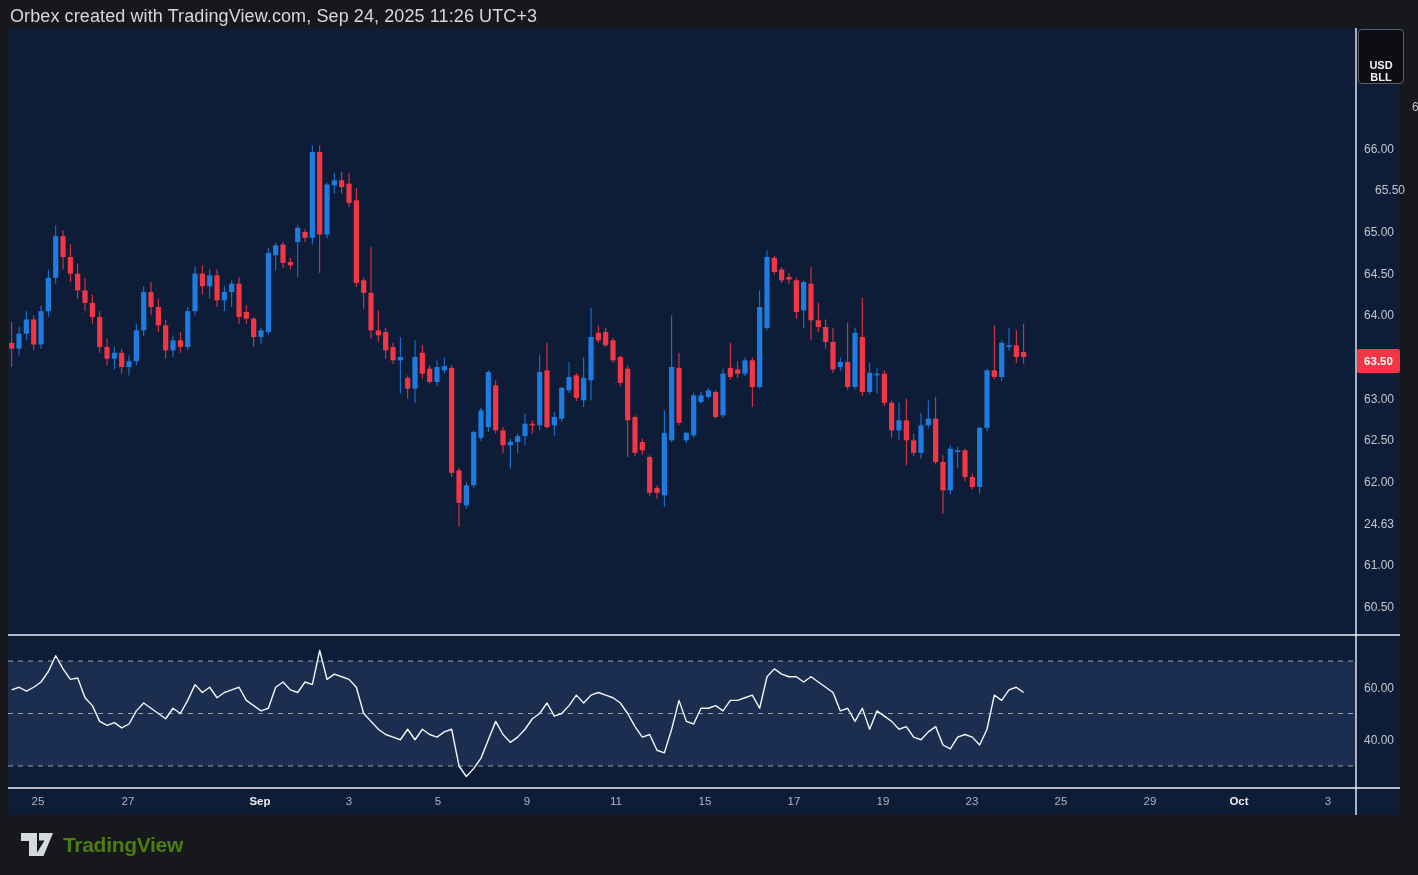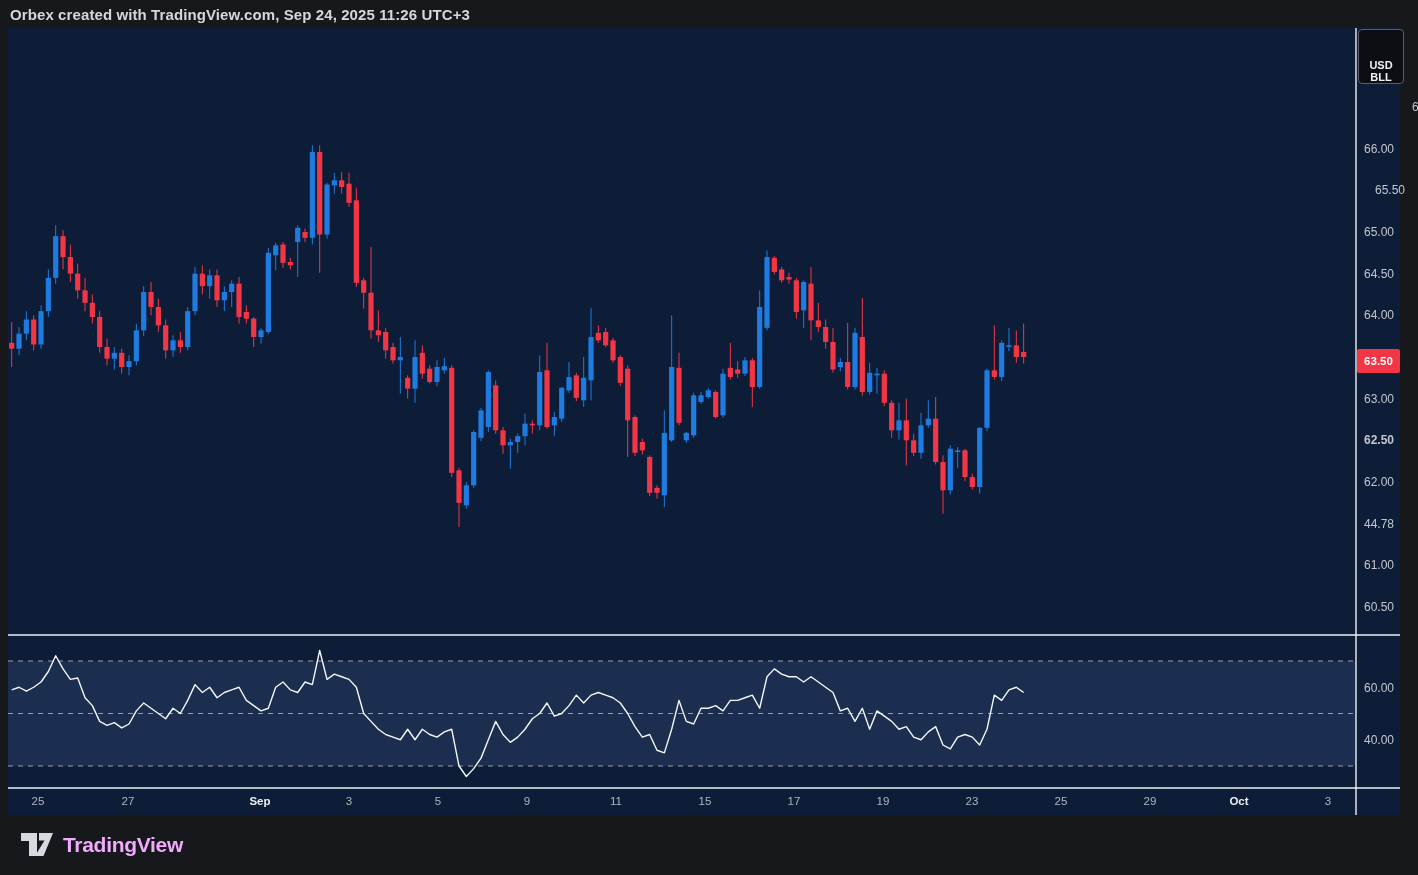--- a/index.html
+++ b/index.html
@@ -5,21 +5,21 @@
   html,body{margin:0;padding:0;}
   body{
     width:1418px;height:875px;position:relative;overflow:hidden;
     background:#17181c;font-family:"Liberation Sans",sans-serif;
     -webkit-font-smoothing:antialiased;
   }
   #attribution-bar{
     position:absolute;left:0;top:0;width:1418px;height:28px;background:#17181c;
   }
   #attribution-text{
-    position:absolute;left:10px;top:6px;font-size:15px;font-weight:700;color:#d5d7da;letter-spacing:.1px;
+    position:absolute;left:10px;top:6px;font-size:18px;font-weight:400;color:#d5d7da;letter-spacing:.1px;
   }
   #chart-canvas{
     position:absolute;left:8px;top:28px;width:1392px;height:787px;background:#0d1d37;
   }
   #chart-svg{position:absolute;left:0;top:0;}
   .axis-label{
     position:absolute;font-size:12px;color:#c3c6cd;line-height:12px;
   }
   .time-label{
     position:absolute;top:795px;font-size:11.5px;color:#b2b5be;transform:translateX(-50%);
@@ -36,21 +36,21 @@
     background:#0c0e13;border:1px solid #5a5e6b;border-radius:4px;
     display:flex;flex-direction:column;align-items:center;justify-content:flex-end;
   }
   #symbol-box span{font-size:11px;font-weight:700;color:#f0f1f3;}
   #bottom-bar{
     position:absolute;left:0;top:815px;width:1418px;height:60px;background:#17181c;
   }
   #tv-logo{
     position:absolute;left:20px;top:832px;display:flex;align-items:center;gap:9px;
   }
-  #tv-logo-text{font-size:21px;font-weight:700;color:#f0abfc;letter-spacing:-0.3px;}
+  #tv-logo-text{font-size:21px;font-weight:700;color:#4d7c0f;letter-spacing:-0.3px;}
 </style>
 </head>
 <body>
 
 <div id="attribution-bar">
   <span id="attribution-text">Orbex created with TradingView.com, Sep 24, 2025 11:26 UTC+3</span>
 </div>
 
 <div id="chart-canvas">
   <svg id="chart-svg" width="1392" height="787">
@@ -362,23 +362,23 @@
   </div>
 
 <div id="price-axis">
     <div class="axis-label" style="left: 7px; top: 73px; padding-left: 48px;">66.50</div>
     <div class="axis-label" style="left: 7px; top: 115px;">66.00</div>
     <div class="axis-label" style="left: 7px; top: 156px; padding-left: 11px;">65.50</div>
     <div class="axis-label" style="left: 7px; top: 198px;">65.00</div>
     <div class="axis-label" style="left: 7px; top: 240px;">64.50</div>
     <div class="axis-label" style="left: 7px; top: 281px;">64.00</div>
     <div class="axis-label" style="left: 7px; top: 365px;">63.00</div>
-    <div class="axis-label" style="left: 7px; top: 406px; font-weight: bold;">62.50</div>
+    <div class="axis-label" style="left: 7px; top: 406px;">62.50</div>
     <div class="axis-label" style="left: 7px; top: 448px;">62.00</div>
-    <div class="axis-label" style="left: 7px; top: 490px;">44.78</div>
+    <div class="axis-label" style="left: 7px; top: 490px;">24.63</div>
     <div class="axis-label" style="left: 7px; top: 531px;">61.00</div>
     <div class="axis-label" style="left: 7px; top: 573px;">60.50</div>
     <div class="axis-label" style="left: 7px; top: 654px;">60.00</div>
     <div class="axis-label" style="left: 7px; top: 706px;">40.00</div>
   </div>
 
 <div id="last-price-tag" style="background: rgb(242, 54, 69); top: 349px;">63.50</div>
 
 <div id="symbol-box">
   <span>USD</span>

